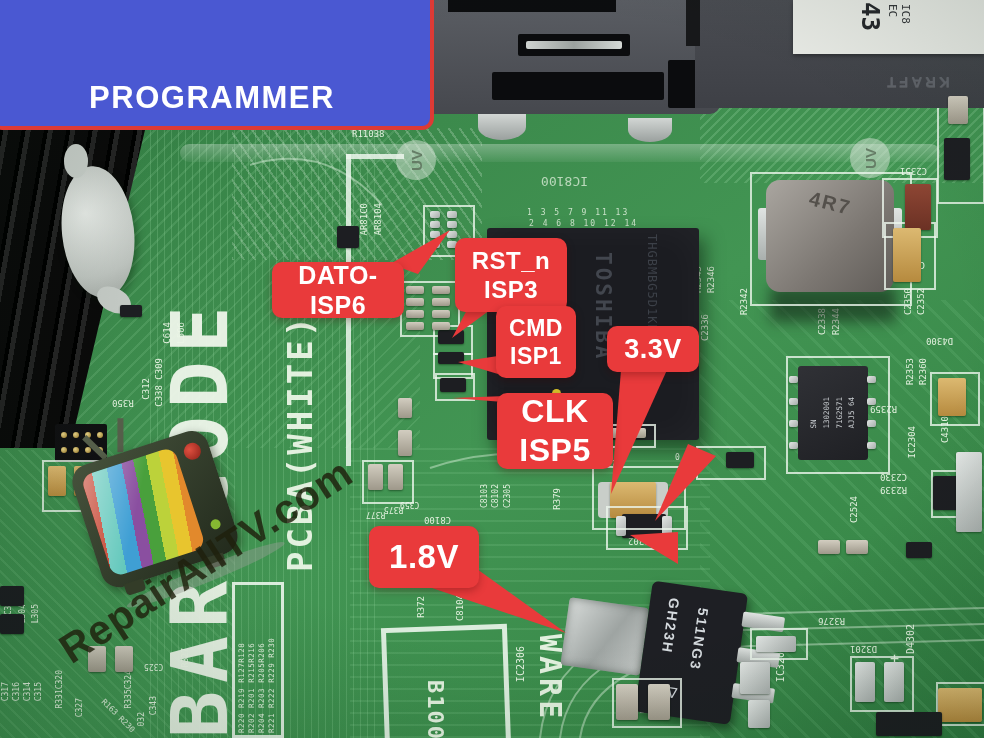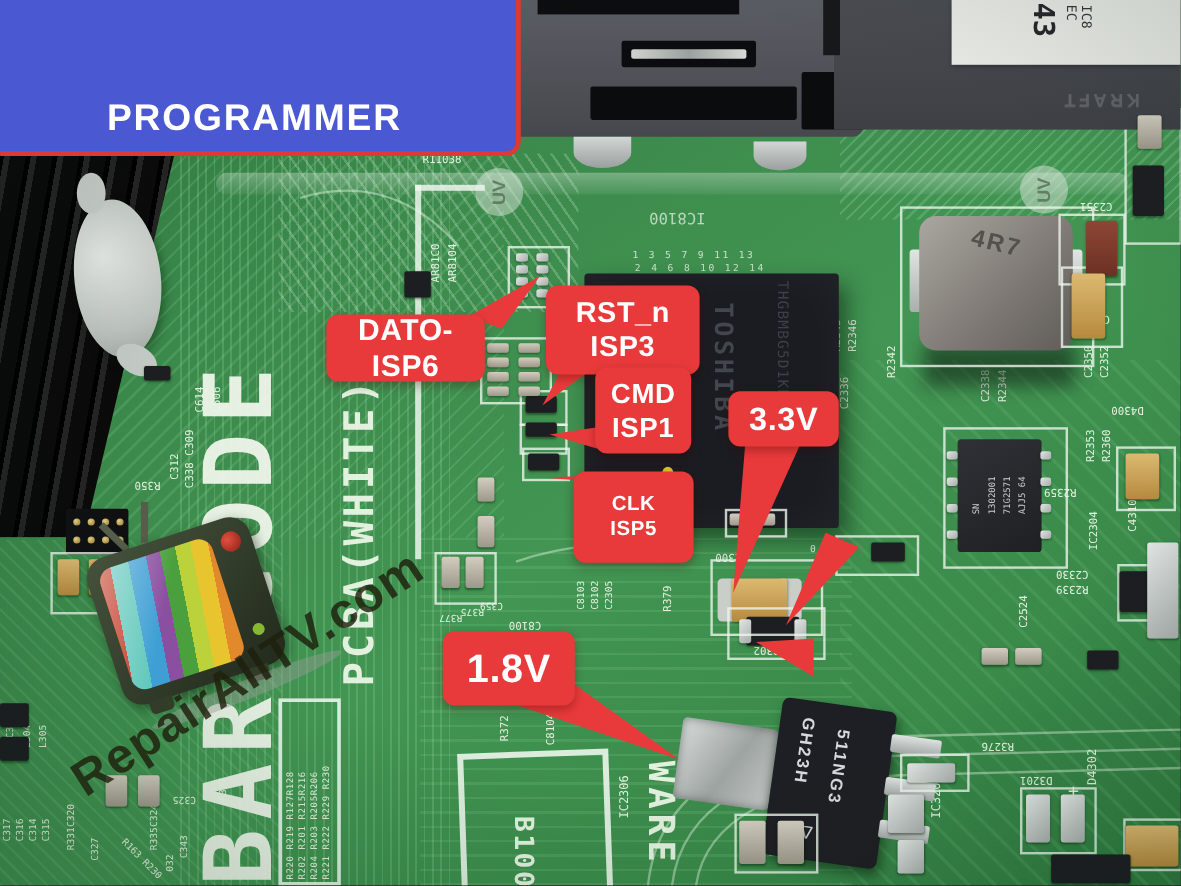--- a/index.html
+++ b/index.html
@@ -362,25 +362,25 @@
       <polygon points="498,356 498,374 458,362"></polygon>
       <polygon points="506,396 528,404 452,398"></polygon>
       <polygon points="621,370 667,370 611,494"></polygon>
       <polygon points="688,444 716,456 655,521"></polygon>
       <polygon points="678,532 678,564 630,535"></polygon>
       <polygon points="426,586 470,564 566,633"></polygon>
     </g>
   </svg>
 
   <div class="callout" style="left:272px;top:262px;width:132px;height:56px;font-size:25px;">DATO-ISP6</div>
-  <div class="callout" style="left:455px;top:238px;width:128px;height:74px;font-size:24px;">RST_n
+  <div class="callout" style="left:455px;top:238px;width:112px;height:74px;font-size:24px;">RST_n
 ISP3</div>
   <div class="callout" style="left:496px;top:306px;width:80px;height:72px;font-size:23px;">CMD
 ISP1</div>
-  <div class="callout" style="left:478px;top:393px;width:100px;height:76px;font-size:17px;">CLK
+  <div class="callout" style="left:497px;top:393px;width:116px;height:76px;font-size:32px;">CLK
 ISP5</div>
   <div class="callout" style="left:607px;top:326px;width:92px;height:46px;font-size:27px;">3.3V</div>
   <div class="callout" style="left:369px;top:526px;width:110px;height:62px;font-size:33px;">1.8V</div>
 
   <div class="banner">
     <div>PROGRAMMER</div>
   </div>
 
 </div>
 

